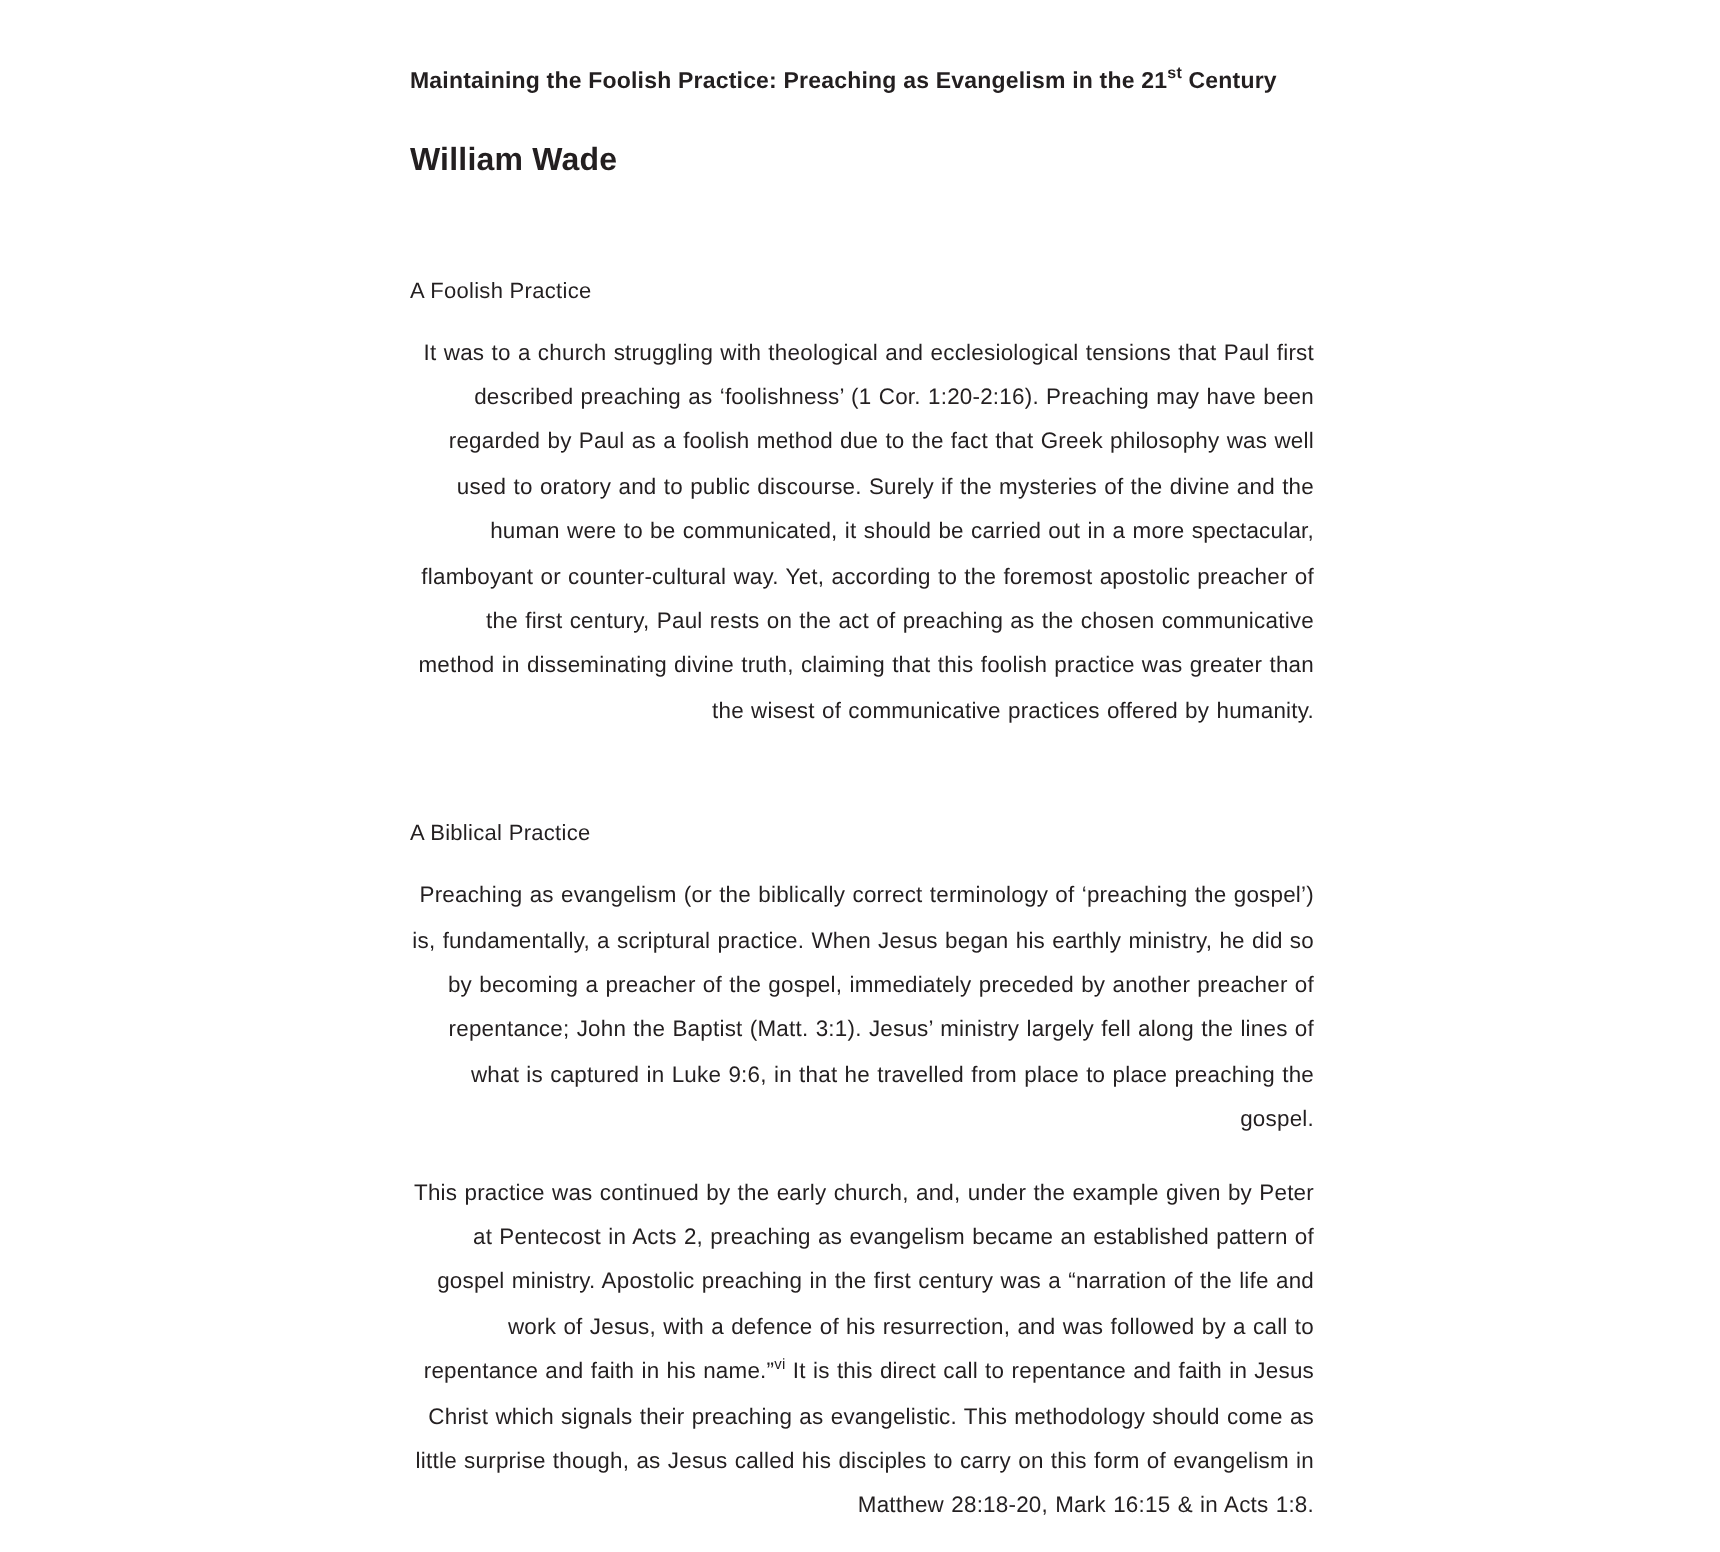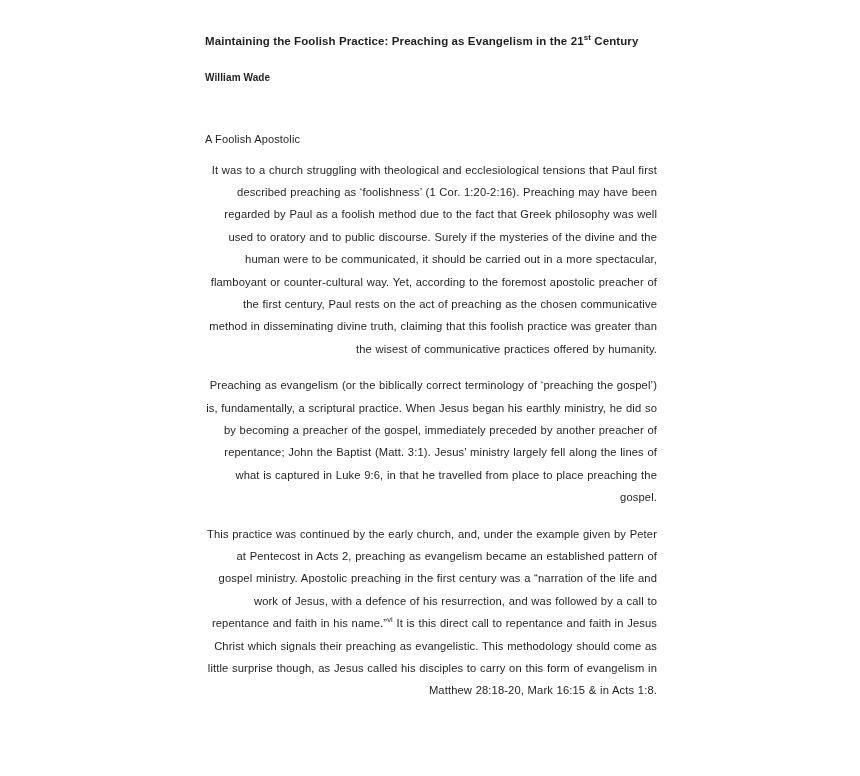--- a/index.html
+++ b/index.html
@@ -33,21 +33,21 @@
     letter-spacing: 0.1px;
     margin: 0 0 0 0;
     color: #231f20;
   }
   .doc-title sup {
     font-size: 8px;
     vertical-align: super;
     line-height: 0;
   }
   .author {
-    font-size: 10px;
+    font-size: 16px;
     font-weight: bold;
     letter-spacing: 0.1px;
     margin: 22px 0 0 0;
     color: #231f20;
   }
   .section-heading {
     font-size: 11px;
     font-weight: normal;
     letter-spacing: 0.15px;
     color: #231f20;
@@ -79,23 +79,24 @@
 </head>
 <body>
 
 <div class="page">
   <div class="content">
 
     <p class="doc-title"><span>Maintaining the Foolish Practice: Preaching as Evangelism in the 21</span><sup>st</sup><span> Century</span></p>
 
     <p class="author">William Wade</p>
 
-    <h2 class="section-heading heading-1">A Foolish Apostolic</h2>
+    <h2 class="section-heading heading-1">A Foolish Practice</h2>
 
     <p class="para">It was to a church struggling with theological and ecclesiological tensions that Paul first described preaching as ‘foolishness’ (1 Cor. 1:20-2:16). Preaching may have been regarded by Paul as a foolish method due to the fact that Greek philosophy was well used to oratory and to public discourse. Surely if the mysteries of the divine and the human were to be communicated, it should be carried out in a more spectacular, flamboyant or counter-cultural way. Yet, according to the foremost apostolic preacher of the first century, Paul rests on the act of preaching as the chosen communicative method in disseminating divine truth, claiming that this foolish practice was greater than the wisest of communicative practices offered by humanity.</p>
 
+    <h2 class="section-heading heading-2">A Biblical Practice</h2>
 
     <p class="para">Preaching as evangelism (or the biblically correct terminology of ‘preaching the gospel’) is, fundamentally, a scriptural practice. When Jesus began his earthly ministry, he did so by becoming a preacher of the gospel, immediately preceded by another preacher of repentance; John the Baptist (Matt. 3:1). Jesus’ ministry largely fell along the lines of what is captured in Luke 9:6, in that he travelled from place to place preaching the gospel.</p>
 
     <p class="para tight"><span>This practice was continued by the early church, and, under the example given by Peter at Pentecost in Acts 2, preaching as evangelism became an established pattern of gospel ministry. Apostolic preaching in the first century was a “narration of the life and work of Jesus, with a defence of his resurrection, and was followed by a call to repentance and faith in his name.”</span><sup>vi</sup><span> It is this direct call to repentance and faith in Jesus Christ which signals their preaching as evangelistic. This methodology should come as little surprise though, as Jesus called his disciples to carry on this form of evangelism in Matthew 28:18-20, Mark 16:15 &amp; in Acts 1:8.</span></p>
 
   </div>
 </div>
 
 </body></html>

